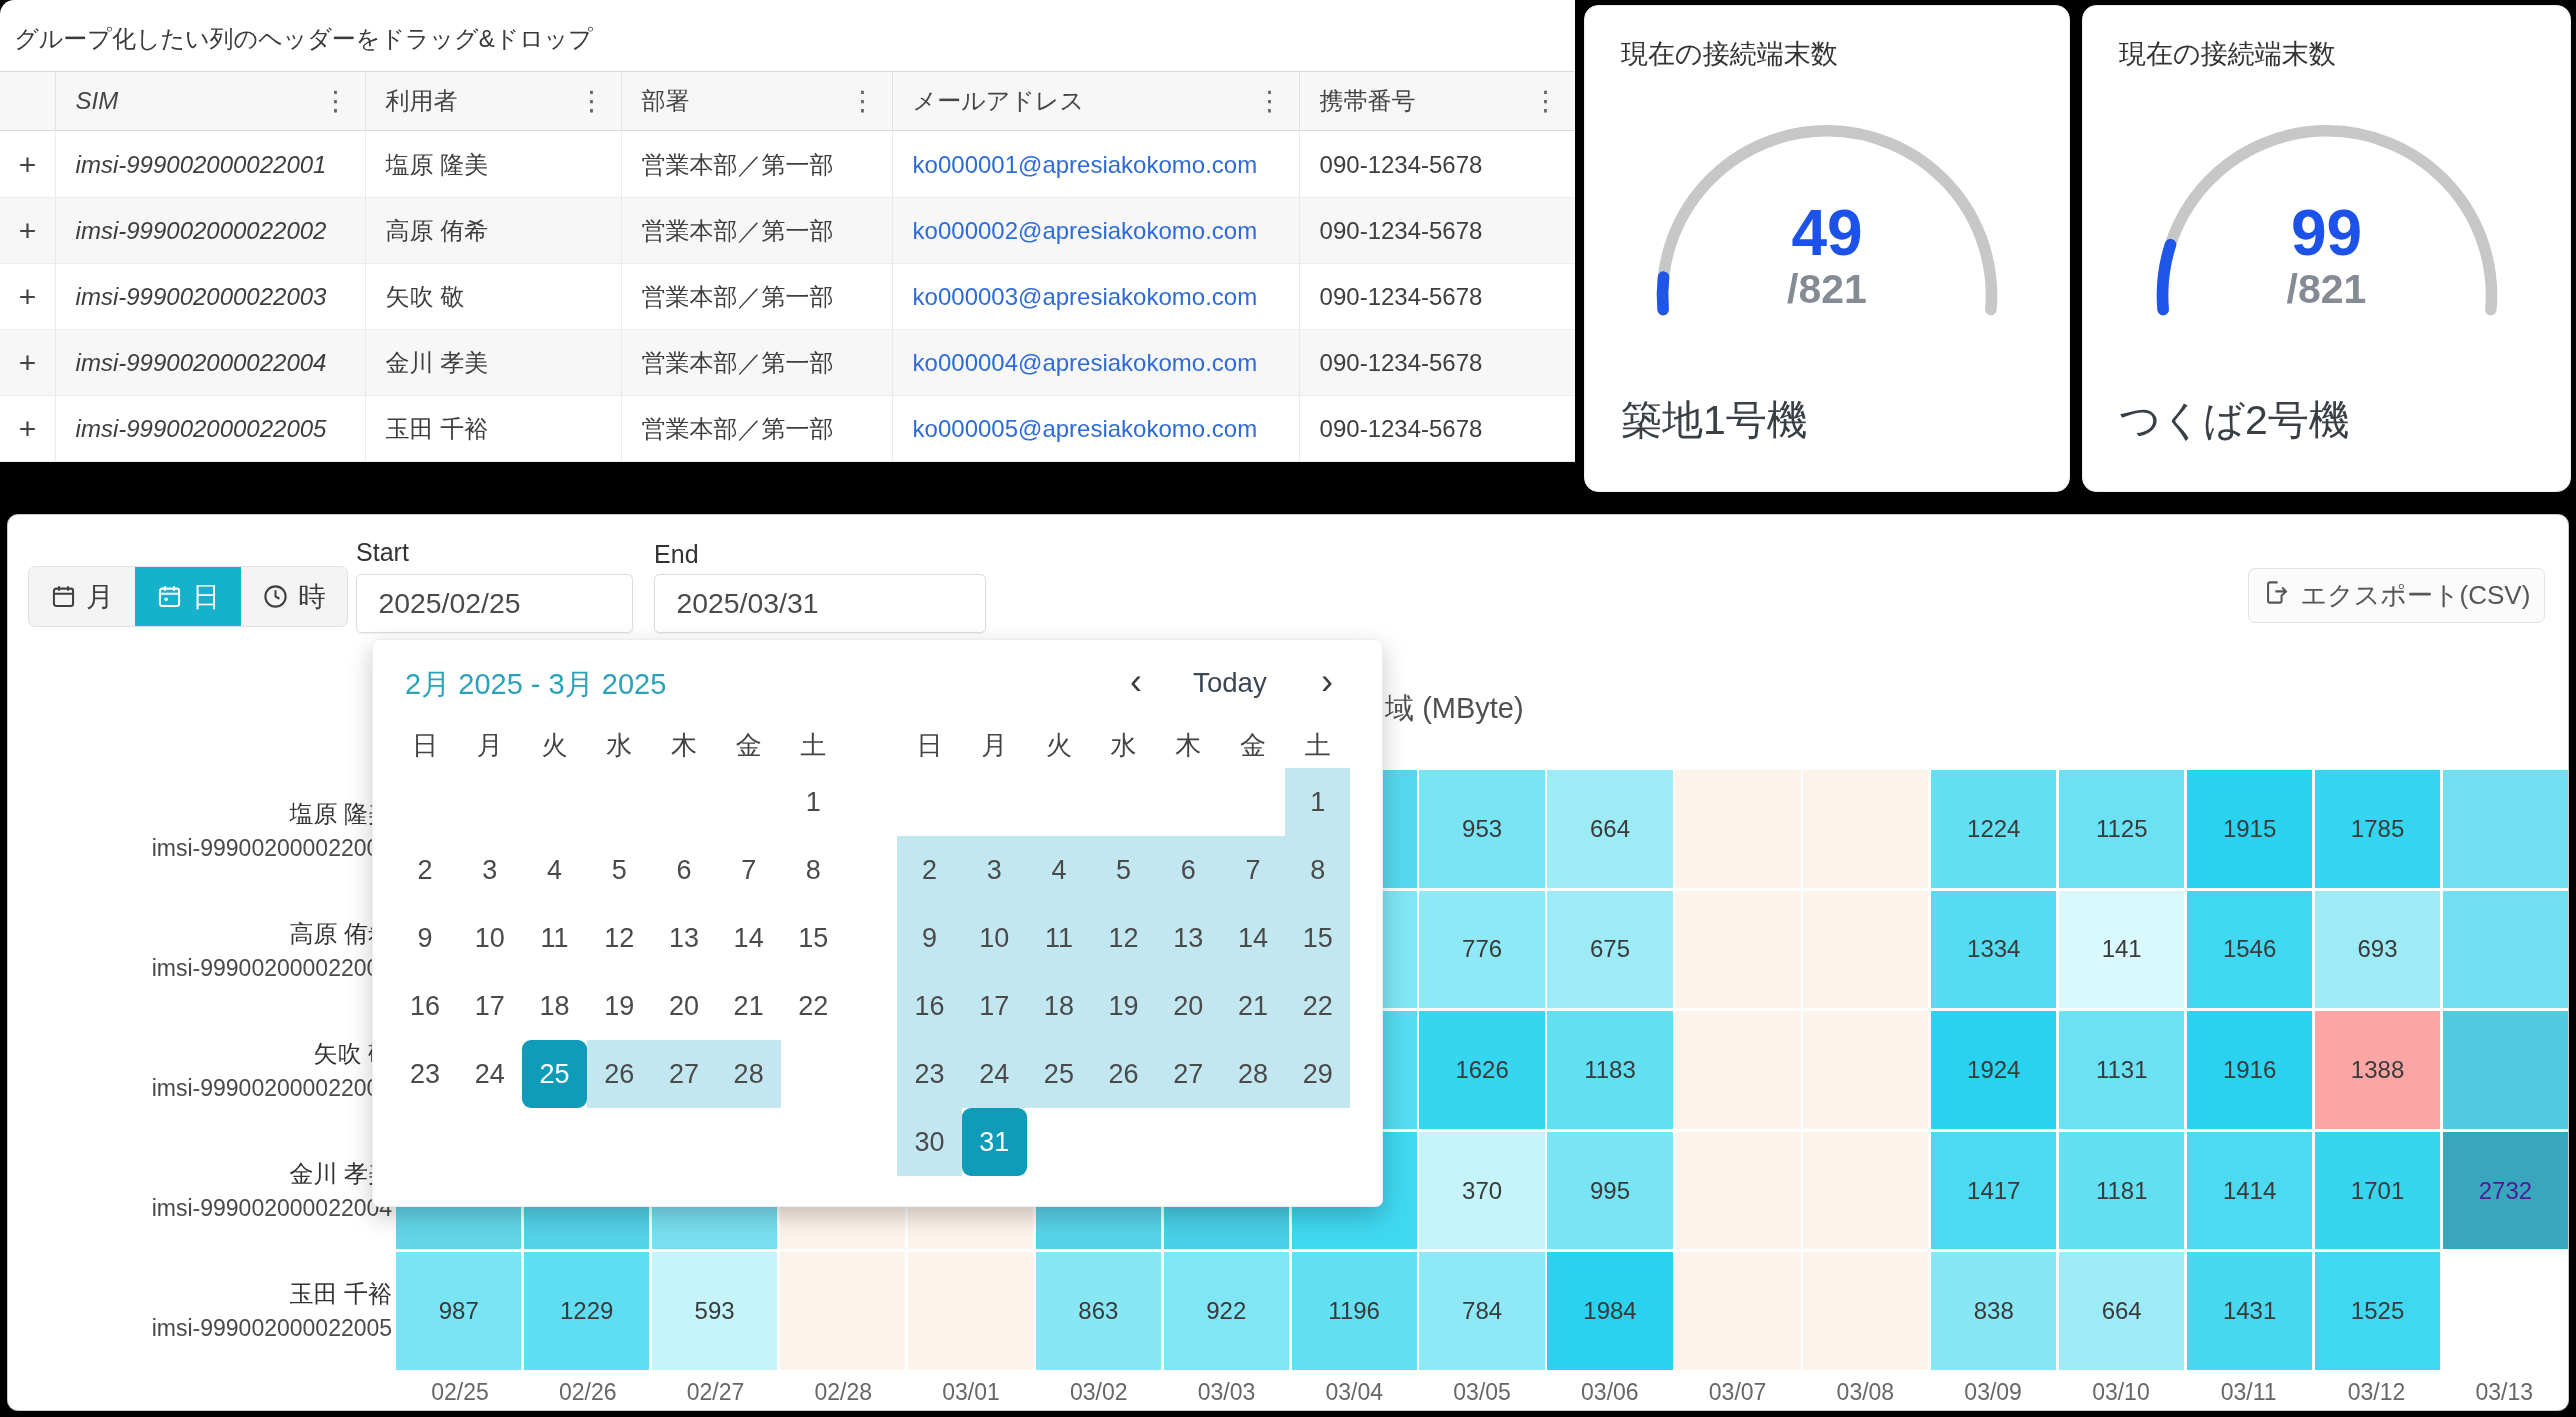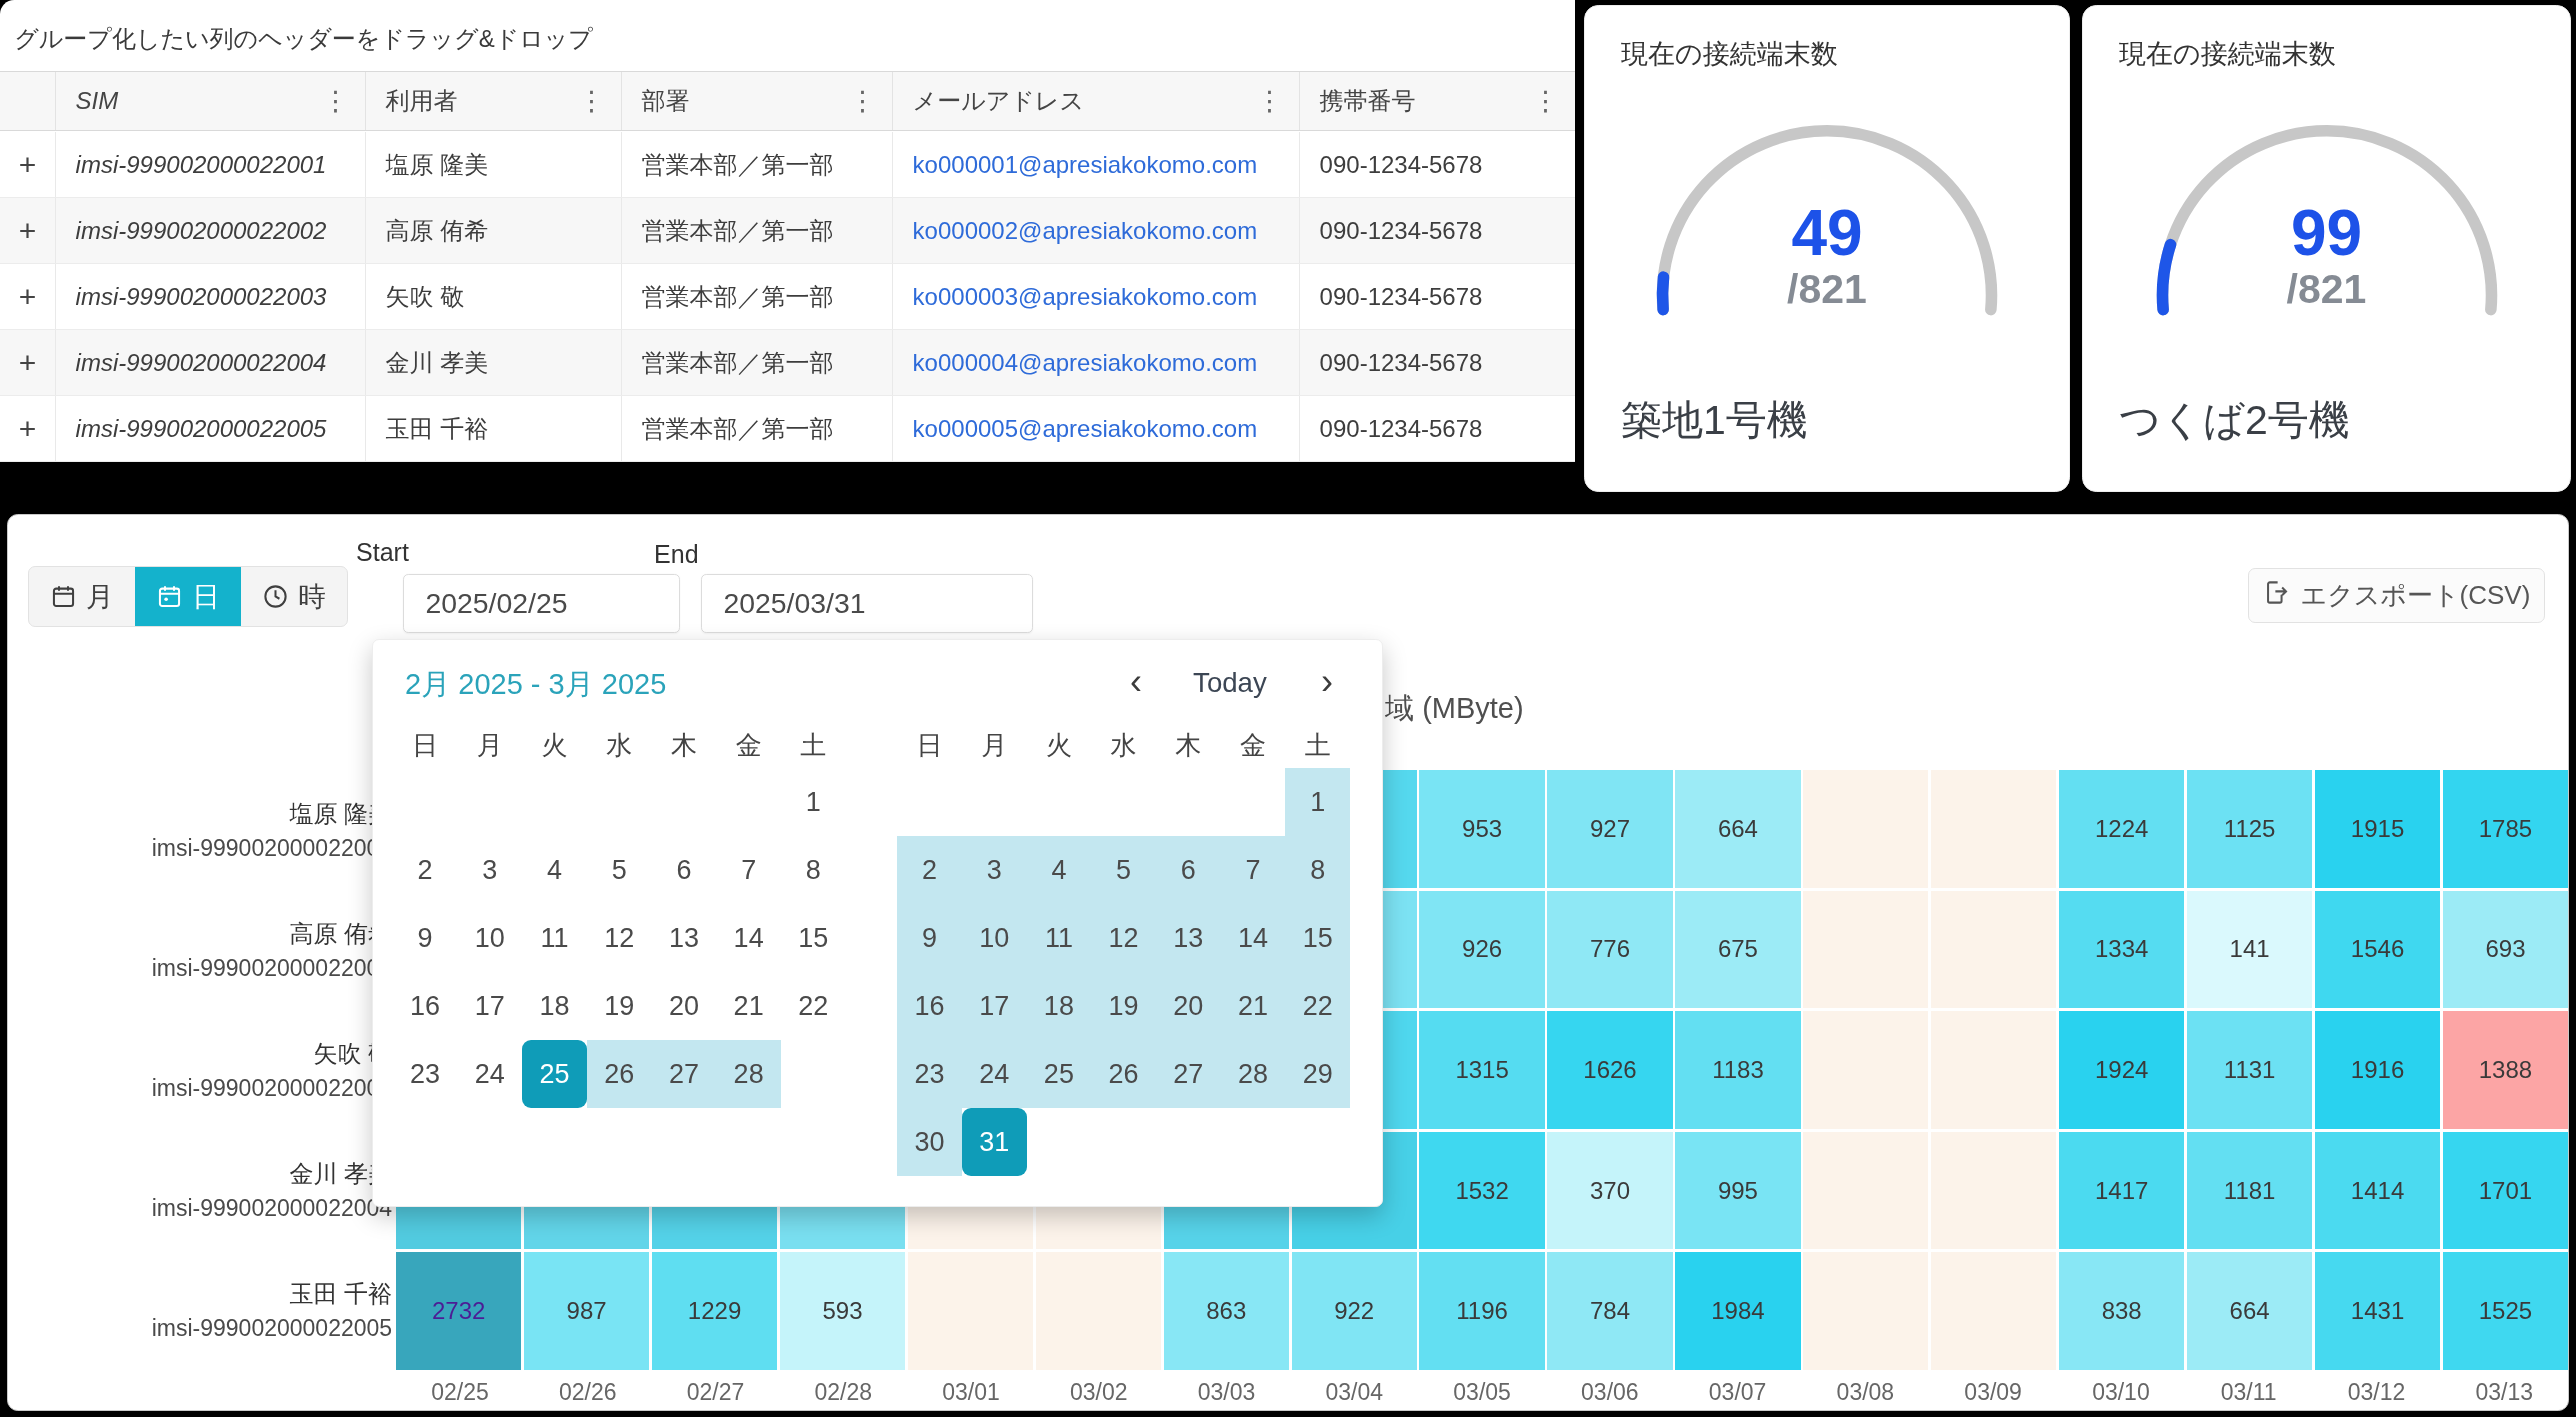--- a/index.html
+++ b/index.html
@@ -44,21 +44,21 @@
     border-radius:10.7px;box-sizing:border-box;overflow:hidden;}
 
   #toggle-group{left:19.6px;top:51px;height:59px;display:flex;background:#f4f4f4;
     border:0.9px solid #e2e2e2;border-radius:7.1px;overflow:hidden;align-items:stretch;}
   .tbtn{display:flex;align-items:center;gap:9px;padding:0 21.3px;font-size:27.6px;color:#3f3f3f;cursor:pointer;}
   .tbtn.sel{background:#14b2cc;color:#fff;}
   .tbtn svg{display:block;}
 
   .field-label{font-size:25px;color:#333;}
   .dinput{background:#fff;border:0.9px solid #dcdcdc;border-radius:5.3px;box-shadow:0 0.9px 1.8px rgba(0,0,0,.05);
-    font-size:28.4px;color:#4a4a4a;display:flex;align-items:center;padding-left:21.3px;box-sizing:border-box;margin-left:47px;}
+    font-size:28.4px;color:#4a4a4a;display:flex;align-items:center;padding-left:21.3px;box-sizing:border-box;}
   #start-label{left:348px;top:23px;} #start-input{left:348px;top:59px;width:277px;height:59px;}
   #end-label{left:646px;top:25px;}   #end-input{left:646px;top:59px;width:332px;height:59px;}
 
   #export-btn{left:2240px;top:53px;width:297px;height:55px;background:#fbfbfb;border:0.9px solid #e2e2e2;
     border-radius:7.1px;display:flex;align-items:center;justify-content:center;gap:10.7px;
     font-size:26px;color:#555;cursor:pointer;box-sizing:border-box;}
 
   #hm-title{left:1377px;top:174px;font-size:29px;color:#4f4f4f;}
 
   
@@ -276,21 +276,20 @@
   <div id="hm-grid" class="abs">
       <div class="hm-cell" style="background: rgb(111, 223, 241);"></div>
       <div class="hm-cell" style="background: rgb(111, 223, 241);"></div>
       <div class="hm-cell" style="background: rgb(111, 223, 241);"></div>
       <div class="hm-cell" style="background: rgb(111, 223, 241);"></div>
       <div class="hm-cell" style="background: rgb(252, 243, 234);"></div>
       <div class="hm-cell" style="background: rgb(252, 243, 234);"></div>
       <div class="hm-cell" style="background: rgb(111, 223, 241);"></div>
       <div class="hm-cell" style="background: rgb(85, 216, 238);"></div>
       <div class="hm-cell" style="background: rgb(121, 228, 244);">953</div>
-      <div class="hm-cell" style="background: rgb(128, 229, 244);">927</div>
       <div class="hm-cell" style="background: rgb(156, 235, 246);">664</div>
       <div class="hm-cell" style="background: rgb(252, 243, 234);"></div>
       <div class="hm-cell" style="background: rgb(252, 243, 234);"></div>
       <div class="hm-cell" style="background: rgb(99, 223, 242);">1224</div>
       <div class="hm-cell" style="background: rgb(108, 225, 243);">1125</div>
       <div class="hm-cell" style="background: rgb(41, 210, 239);">1915</div>
       <div class="hm-cell" style="background: rgb(51, 213, 240);">1785</div>
       <div class="hm-cell" style="background: rgb(111, 223, 241);"></div>
       <div class="hm-cell" style="background: rgb(111, 223, 241);"></div>
       <div class="hm-cell" style="background: rgb(111, 223, 241);"></div>

